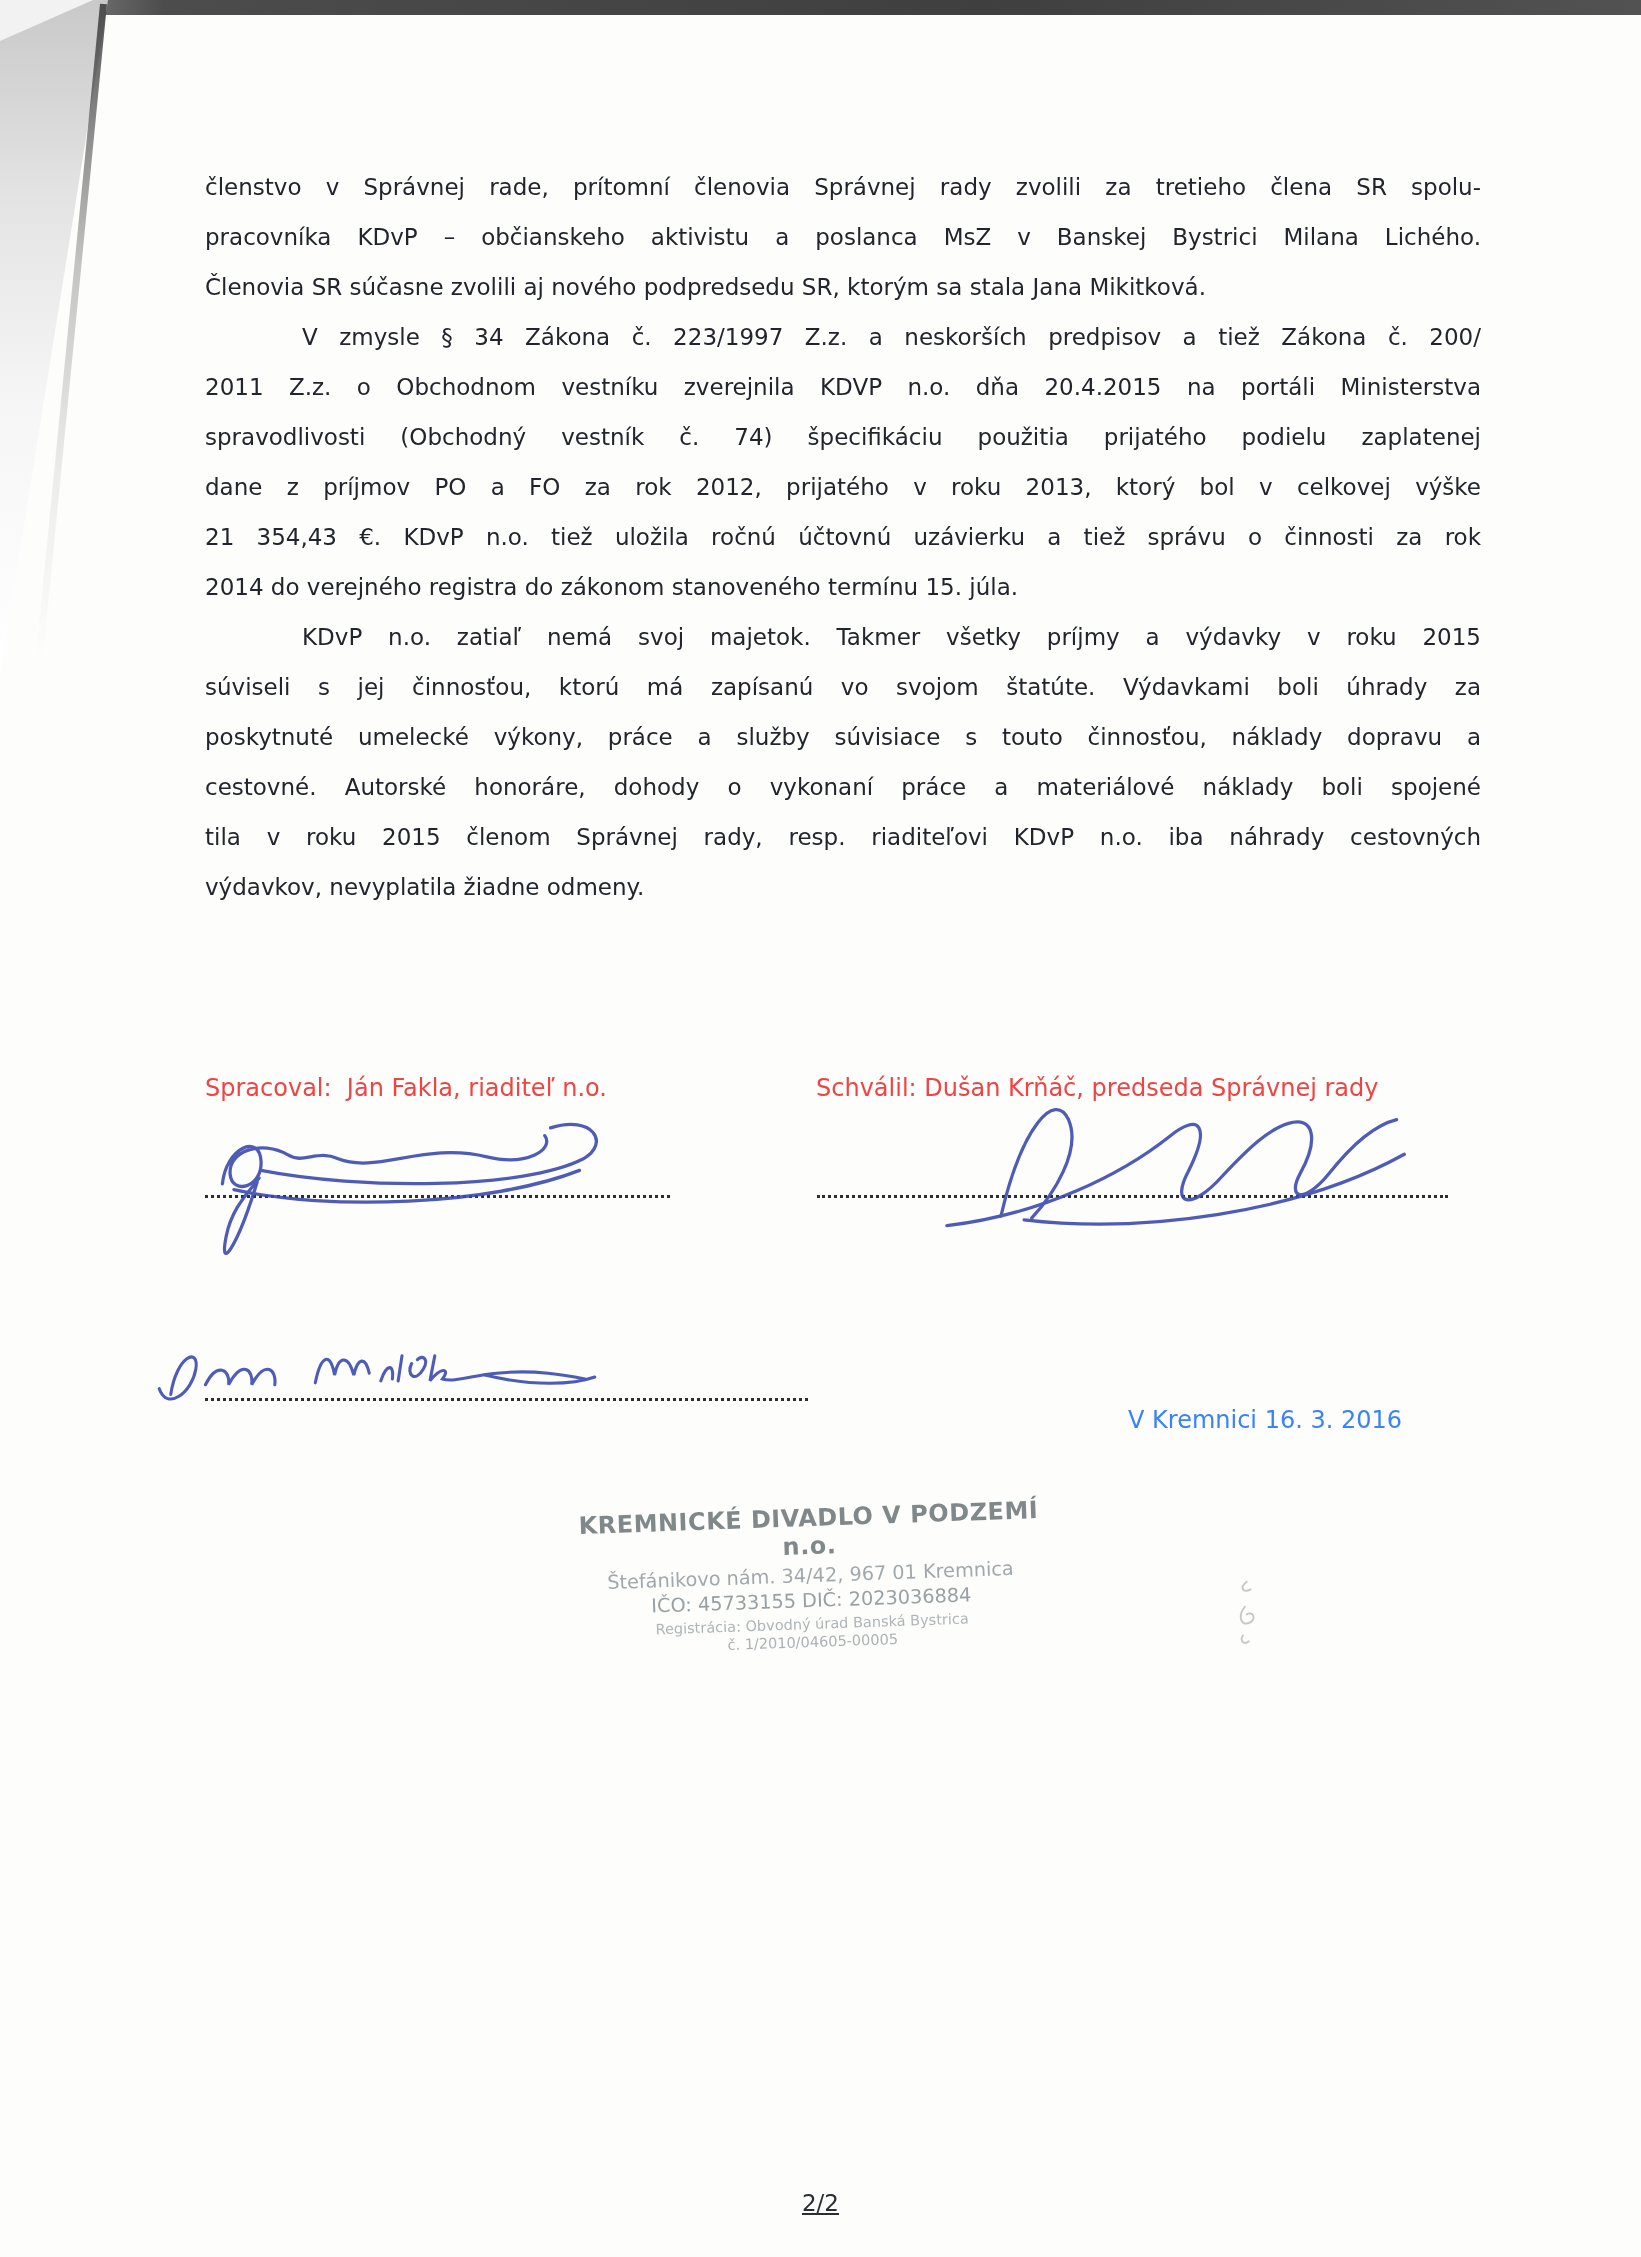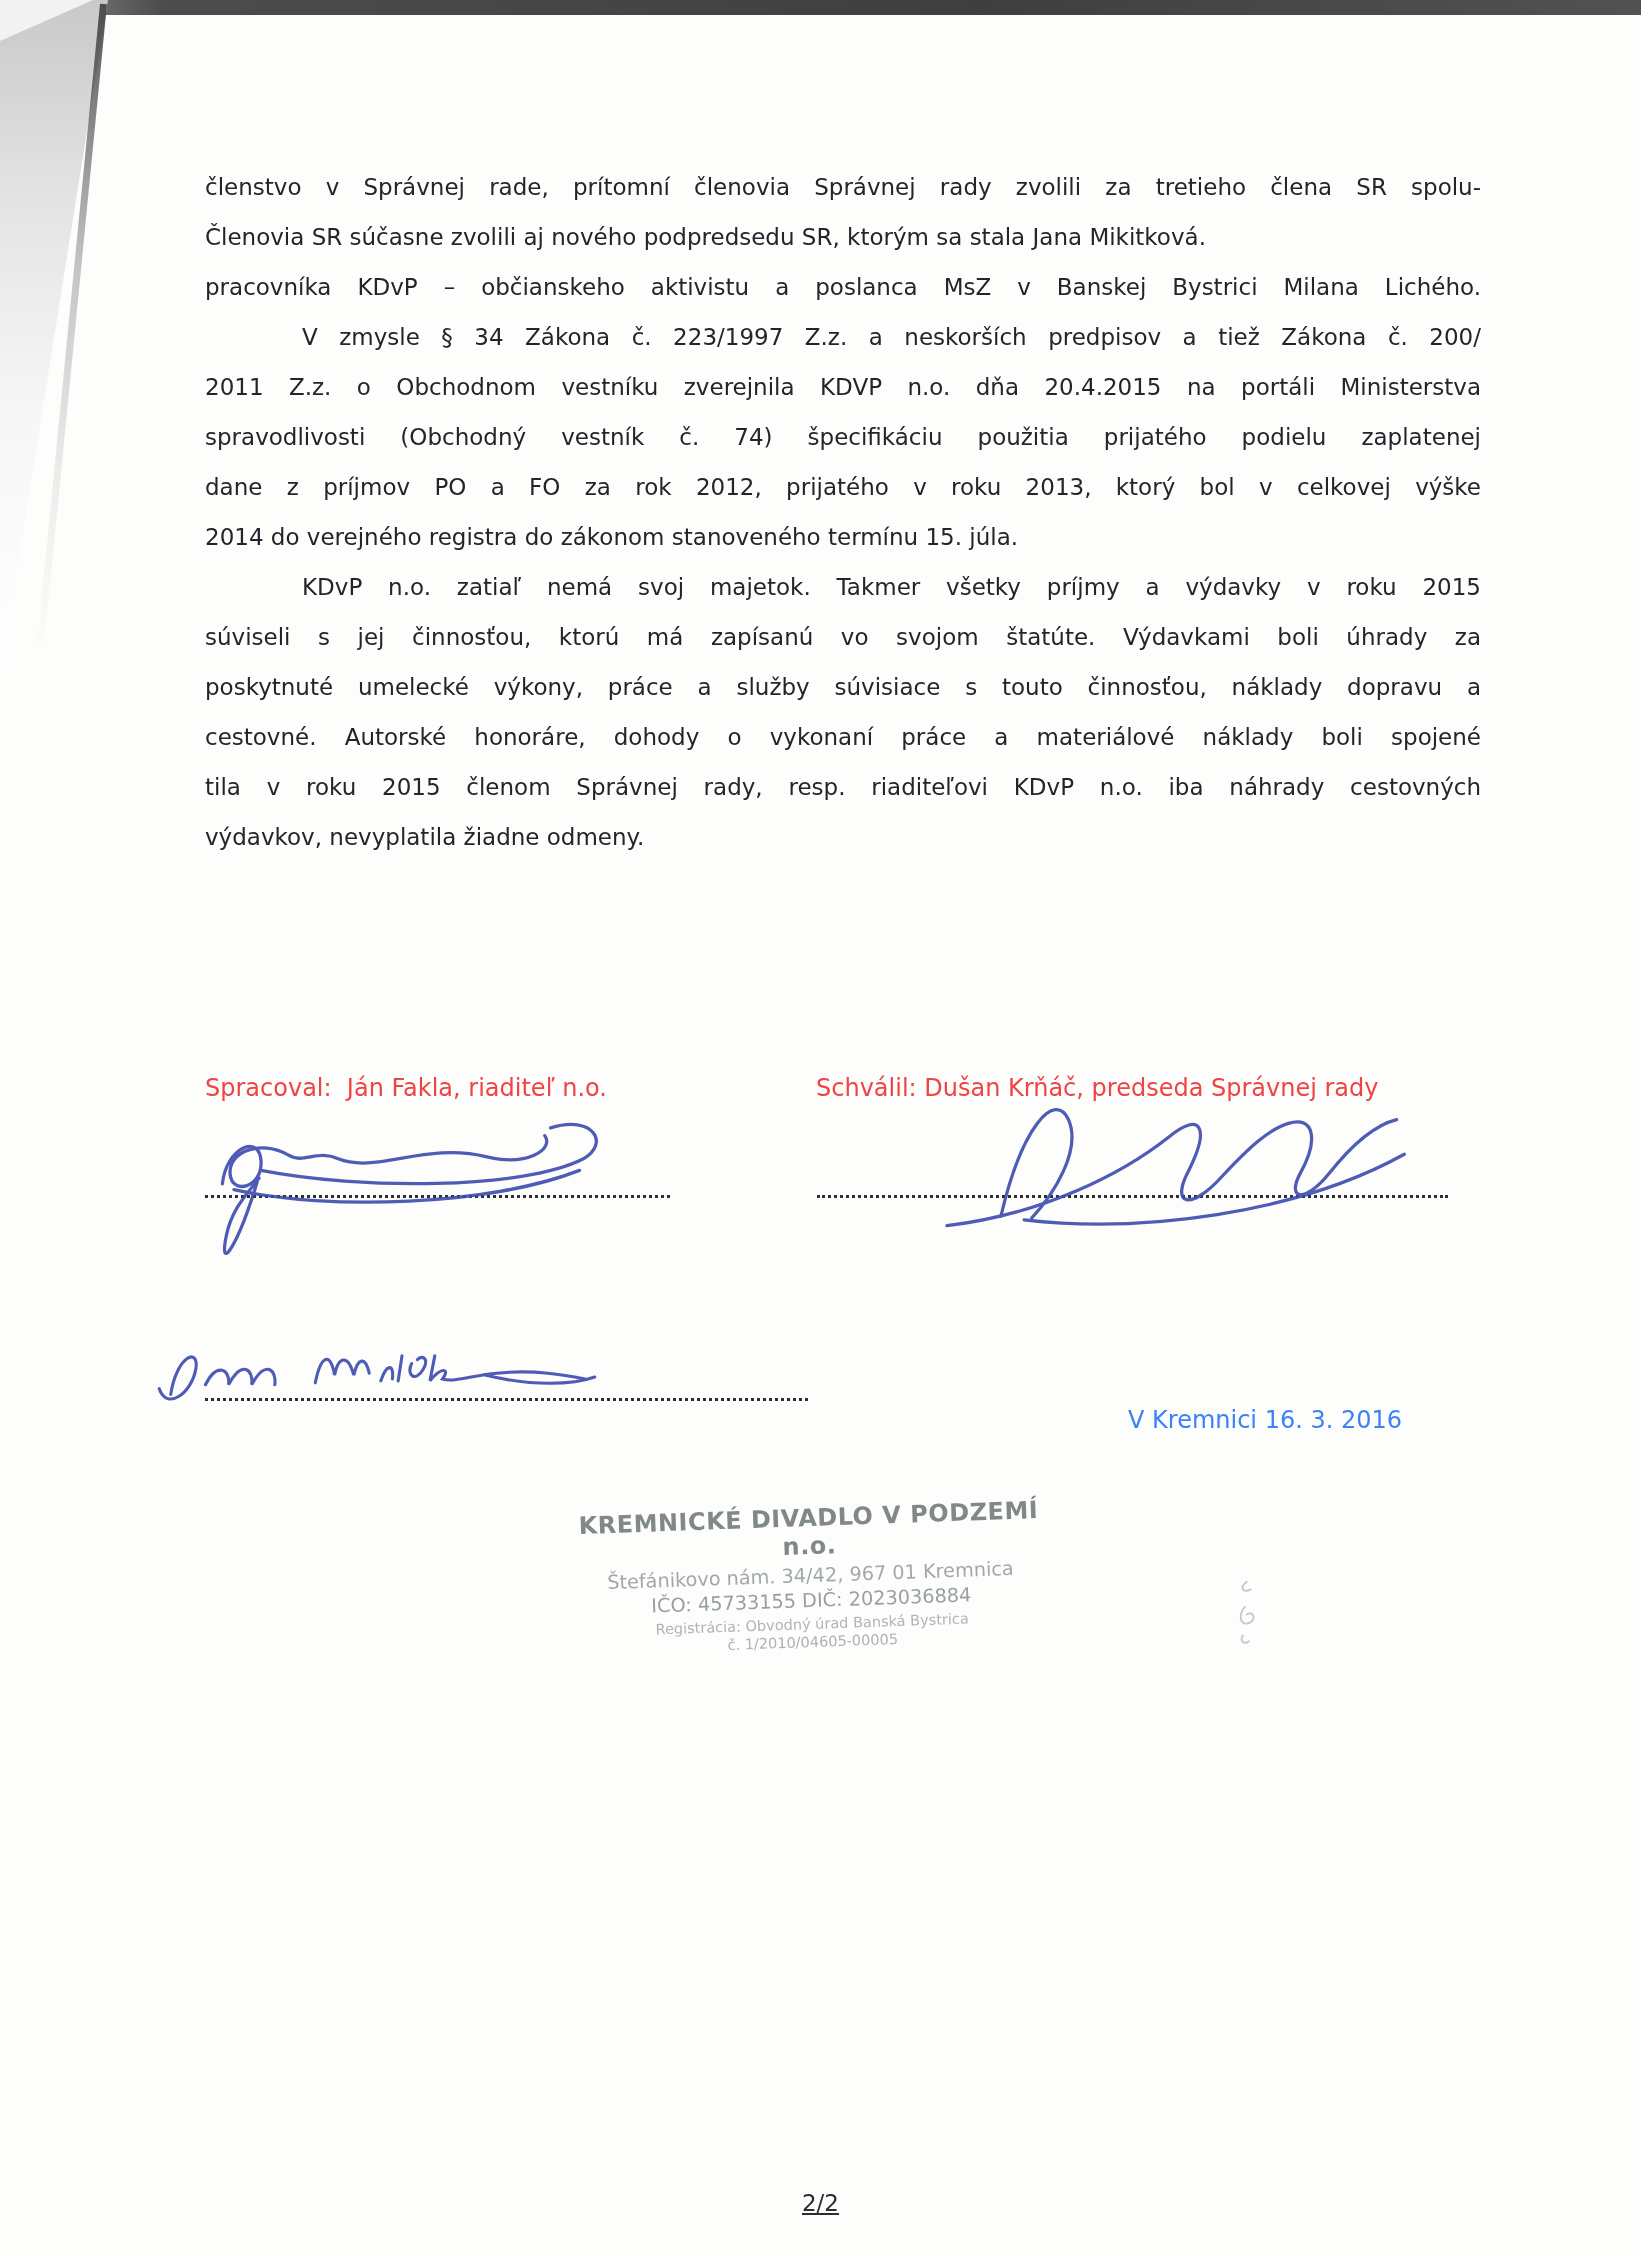--- a/index.html
+++ b/index.html
@@ -88,26 +88,27 @@
 
 <div class="page">
 
   <div class="scan-top-bar"></div>
   <div class="scan-corner-wash"></div>
   <div class="scan-corner-line"></div>
   <div class="scan-corner-white"></div>
 
   <div class="body-text">
       <div class="body-line just">členstvo v Správnej rade, prítomní členovia Správnej rady zvolili za tretieho člena SR spolu-</div>
+      <div class="body-line just">pracovníka KDvP – občianskeho aktivistu a poslanca MsZ v Banskej Bystrici Milana Lichého.</div>
       <div class="body-line">Členovia SR súčasne zvolili aj nového podpredsedu SR, ktorým sa stala Jana Mikitková.</div>
-      <div class="body-line just">pracovníka KDvP – občianskeho aktivistu a poslanca MsZ v Banskej Bystrici Milana Lichého.</div>
       <div class="body-line just indent">V zmysle § 34 Zákona č. 223/1997 Z.z. a neskorších predpisov a tiež Zákona č. 200/</div>
       <div class="body-line just">2011 Z.z. o Obchodnom vestníku zverejnila KDVP n.o. dňa 20.4.2015 na portáli Ministerstva</div>
       <div class="body-line just">spravodlivosti (Obchodný vestník č. 74) špecifikáciu použitia prijatého podielu zaplatenej</div>
       <div class="body-line just">dane z príjmov PO a FO za rok 2012, prijatého v roku 2013, ktorý bol v celkovej výške</div>
+      <div class="body-line just">21 354,43 €. KDvP n.o. tiež uložila ročnú účtovnú uzávierku a tiež správu o činnosti za rok</div>
       <div class="body-line">2014 do verejného registra do zákonom stanoveného termínu 15. júla.</div>
       <div class="body-line just indent">KDvP n.o. zatiaľ nemá svoj majetok. Takmer všetky príjmy a výdavky v roku 2015</div>
       <div class="body-line just">súviseli s jej činnosťou, ktorú má zapísanú vo svojom štatúte. Výdavkami boli úhrady za</div>
       <div class="body-line just">poskytnuté umelecké výkony, práce a služby súvisiace s touto činnosťou, náklady dopravu a</div>
       <div class="body-line just">cestovné. Autorské honoráre, dohody o vykonaní práce a materiálové náklady boli spojené</div>
       <div class="body-line just">tila v roku 2015 členom Správnej rady, resp. riaditeľovi KDvP n.o. iba náhrady cestovných</div>
       <div class="body-line">výdavkov, nevyplatila žiadne odmeny.</div>
     </div>
 
   <div class="sig-label lbl-prepared">Spracoval:  Ján Fakla, riaditeľ n.o.</div>

